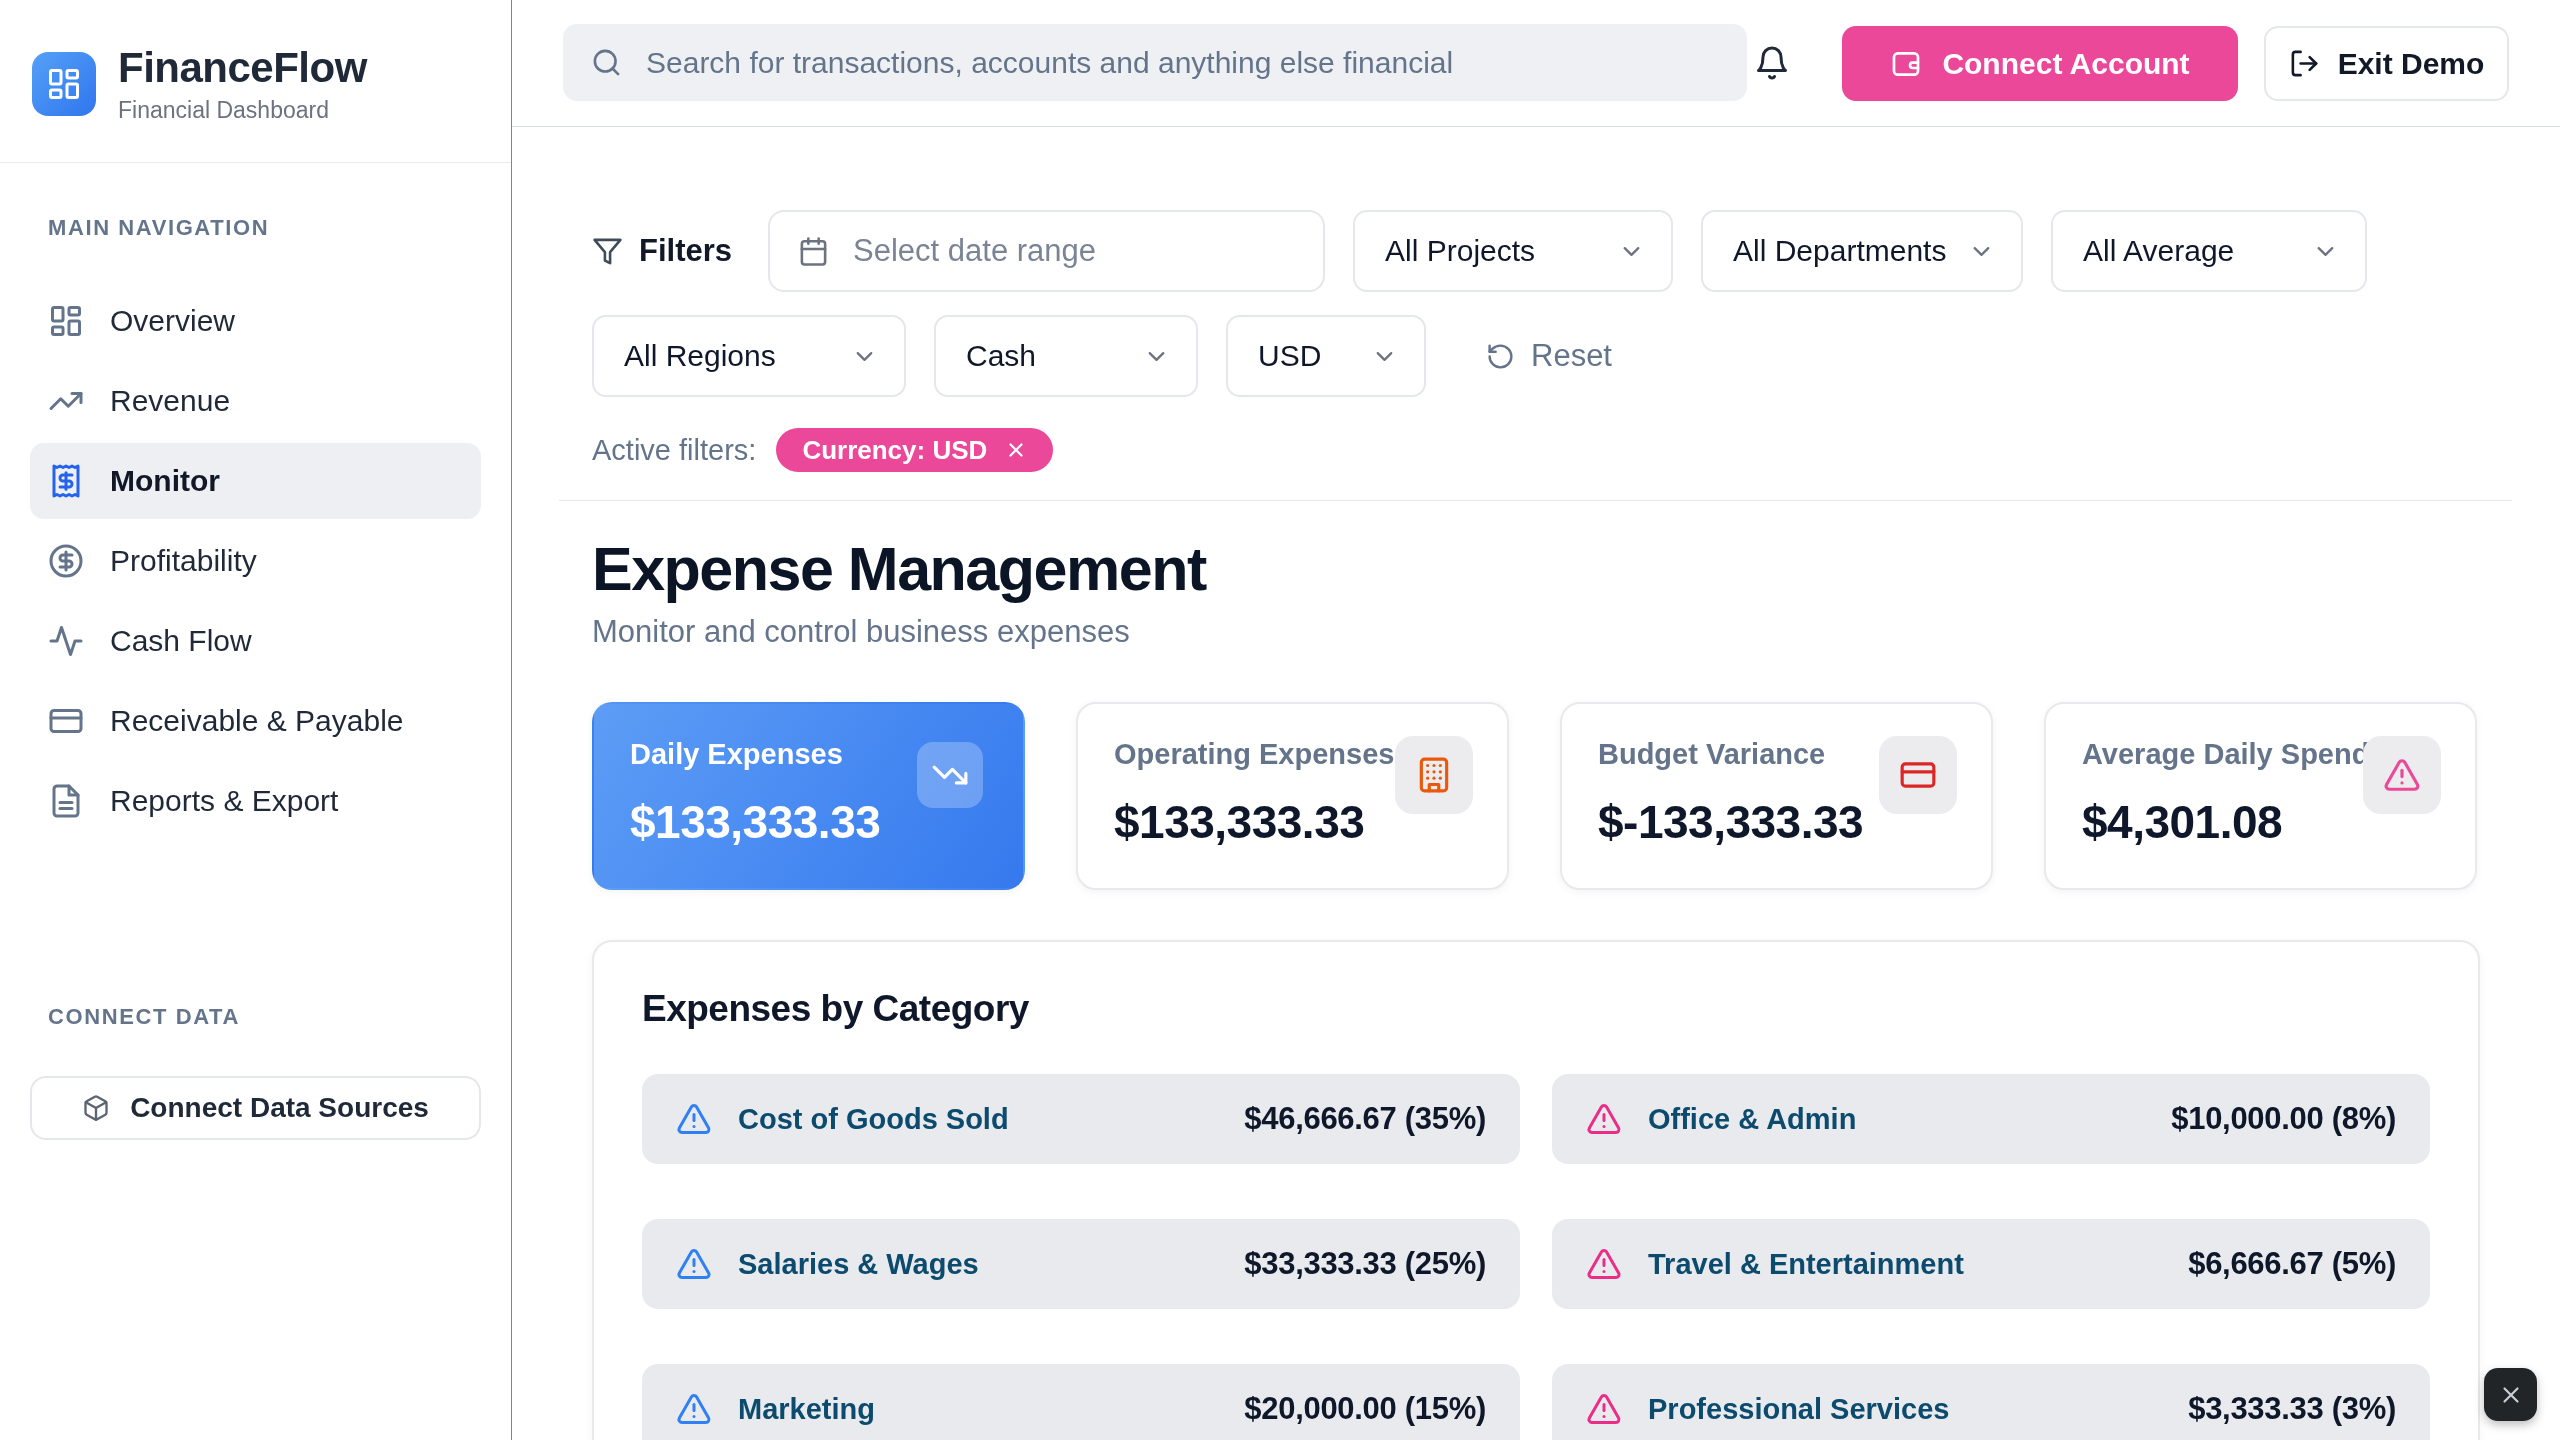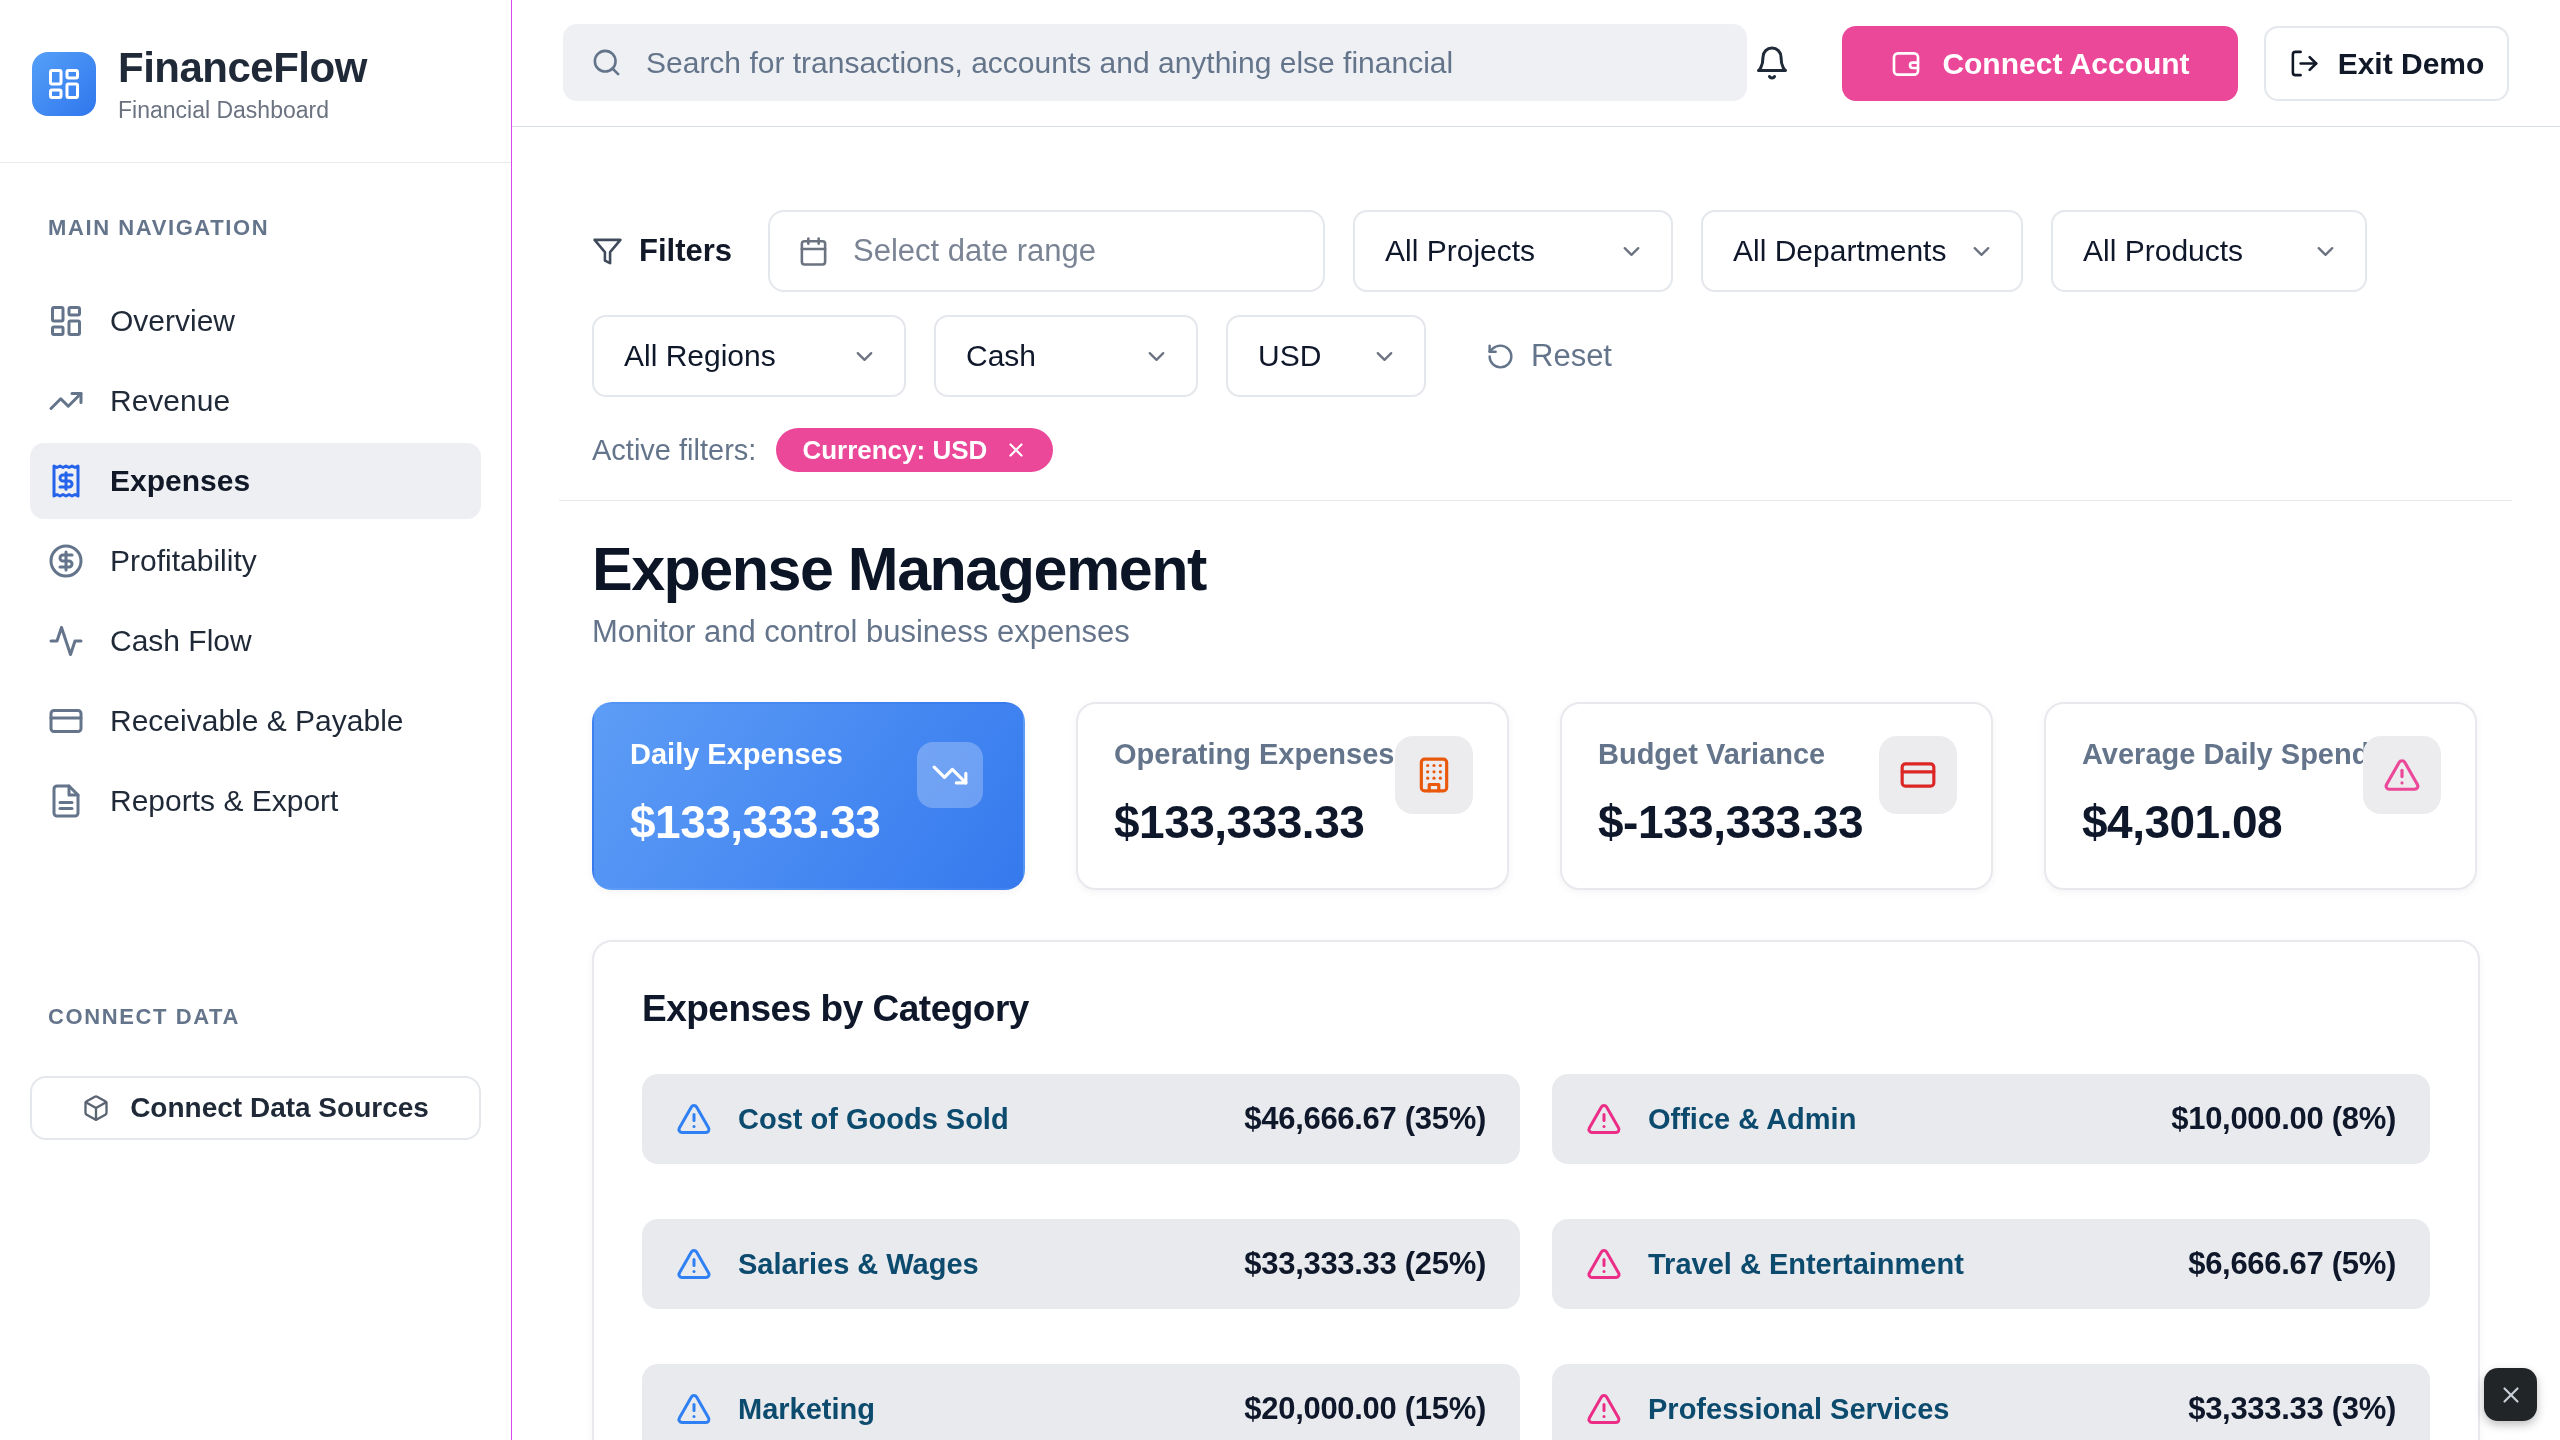--- a/index.html
+++ b/index.html
@@ -179,21 +179,21 @@
     </div>
 
     <div class="nav-item active">
       <span class="nico">
         <svg width="36" height="36" viewBox="0 0 24 24" fill="none" stroke="currentColor" stroke-width="2" stroke-linecap="round" stroke-linejoin="round">
             <path d="M4 2v20l2-1 2 1 2-1 2 1 2-1 2 1 2-1 2 1V2l-2 1-2-1-2 1-2-1-2 1-2-1-2 1Z"></path>
             <path d="M16 8h-6a2 2 0 1 0 0 4h4a2 2 0 1 1 0 4H8"></path>
             <path d="M12 17.5v-11"></path>
           </svg>
       </span>
-      <span class="nlabel">Expenses</span>
+      <span class="nlabel">Monitor</span>
     </div>
 
     <div class="nav-item">
       <span class="nico">
         <svg width="36" height="36" viewBox="0 0 24 24" fill="none" stroke="currentColor" stroke-width="2" stroke-linecap="round" stroke-linejoin="round">
             <circle cx="12" cy="12" r="10"></circle>
             <path d="M16 8h-6a2 2 0 1 0 0 4h4a2 2 0 1 1 0 4H8"></path>
             <path d="M12 18V6"></path>
           </svg>
       </span>
@@ -325,21 +325,21 @@
     <div class="select w-departments">
       <span class="stext">All Departments</span>
       <span class="chev">
         <svg width="27" height="27" viewBox="0 0 24 24" fill="none" stroke="currentColor" stroke-width="2" stroke-linecap="round" stroke-linejoin="round">
             <polyline points="6 9 12 15 18 9"></polyline>
           </svg>
       </span>
     </div>
 
     <div class="select w-products">
-      <span class="stext">All Products</span>
+      <span class="stext">All Average</span>
       <span class="chev">
         <svg width="27" height="27" viewBox="0 0 24 24" fill="none" stroke="currentColor" stroke-width="2" stroke-linecap="round" stroke-linejoin="round">
             <polyline points="6 9 12 15 18 9"></polyline>
           </svg>
       </span>
     </div>
   </div>
 
   <div class="filter-row second">
     <div class="select w-regions">

